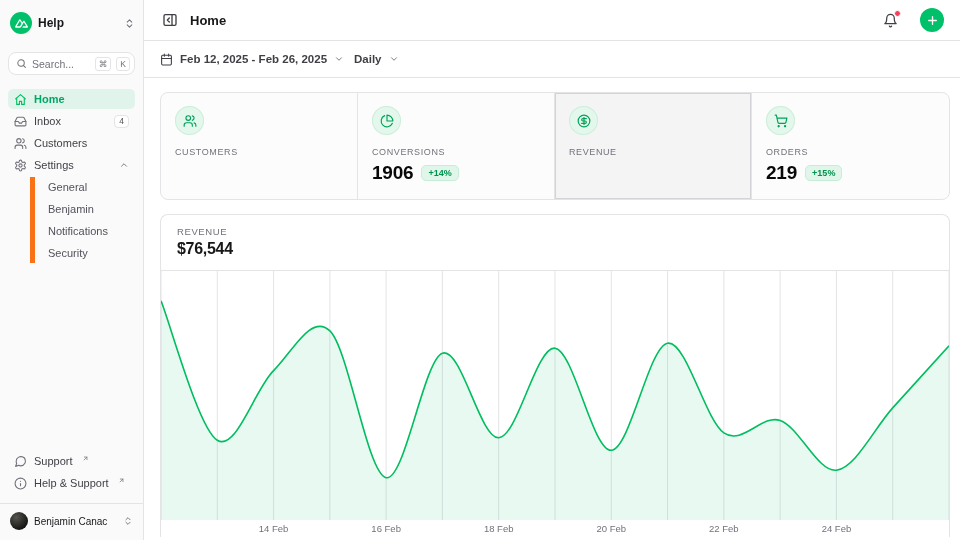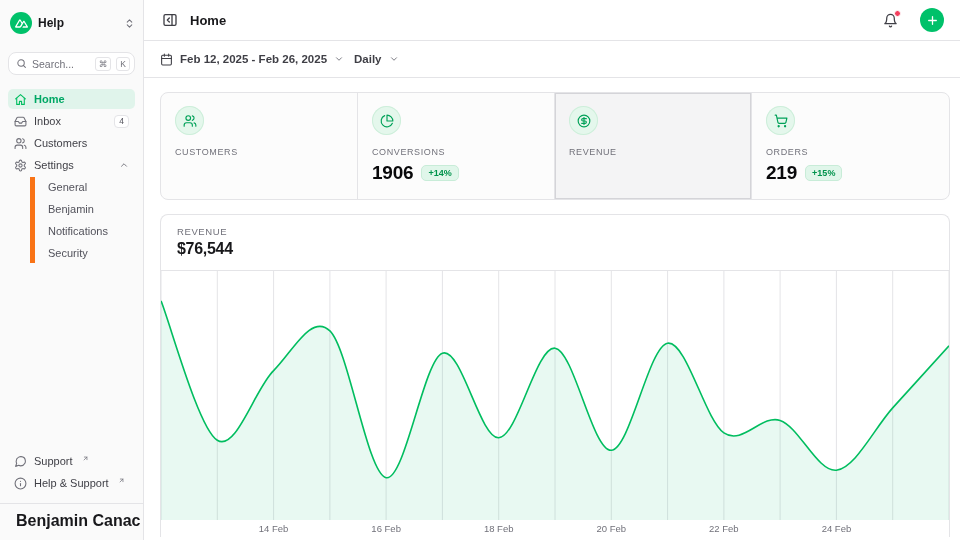--- a/index.html
+++ b/index.html
@@ -46,21 +46,21 @@
   .subnav { margin:2px 0 2px 22px; border-left:5px solid #f97316; padding-left:11px; }
   .subnav .nav-item { padding-left:2px; color:#52525b; }
   .flex-spacer { flex:1; }
   .side-foot { padding:0 8px; }
   .ext-arrow { color:#71717a; margin-left:2px; margin-top:-5px; }
   .user-row {
     border-top:1px solid #e4e4e7; margin-top:8px; padding:8px 10px 2px 10px;
     display:flex; align-items:center; gap:6px; cursor:pointer;
   }
   .avatar { width:18px; height:18px; border-radius:50%; background:radial-gradient(circle at 35% 30%, #55544f, #161613 70%); }
-  .user-name { font-size:16px; font-weight:700; flex:1; white-space:nowrap; }
+  .user-name { font-size:10px; font-weight:400; flex:1; white-space:nowrap; }
 
   
   .main { flex:1; display:flex; flex-direction:column; min-width:0; }
   .topbar {
     height:41px; border-bottom:1px solid #e4e4e7; display:flex; align-items:center;
     padding:0 16px; gap:10px;
   }
   .topbar .title { font-size:13px; font-weight:700; flex:1; }
   .icon-btn { background:none; border:none; cursor:pointer; display:flex; align-items:center; color:#3f3f46; padding:2px; }
   .bell-wrap { position:relative; margin-right:10px; }

